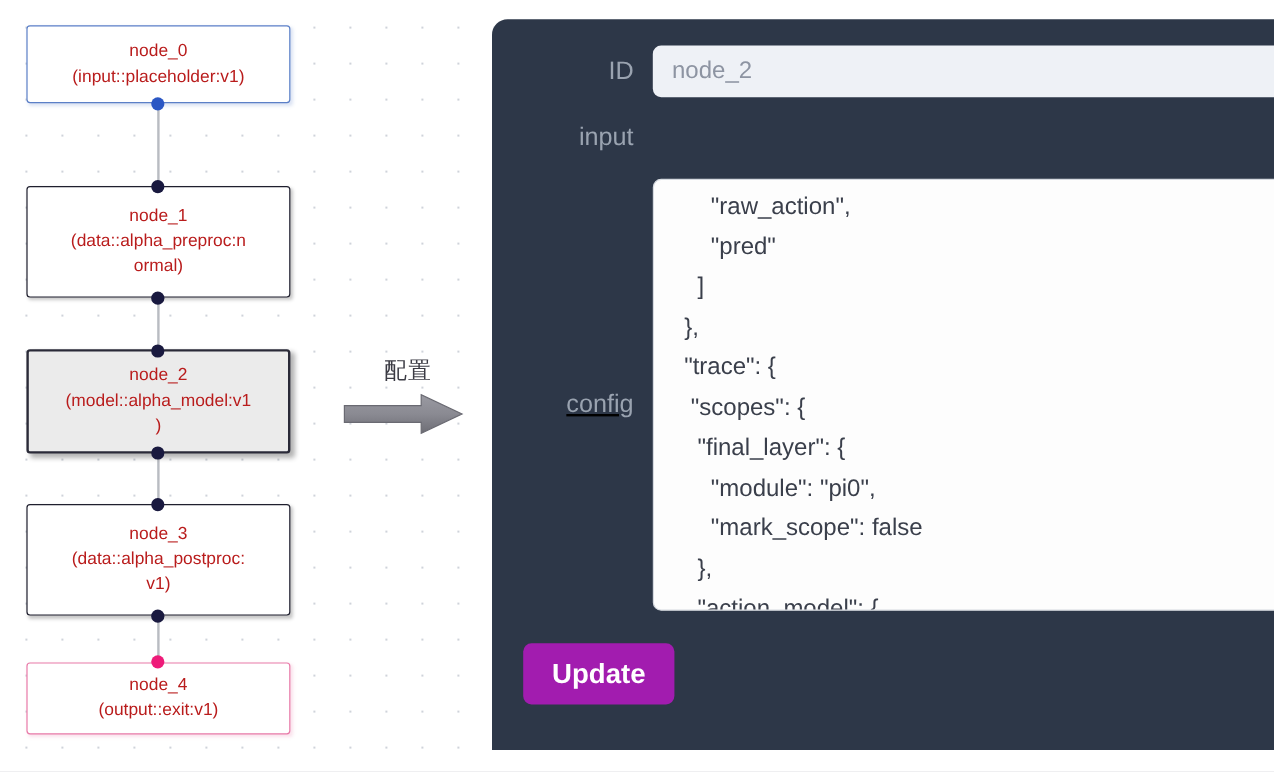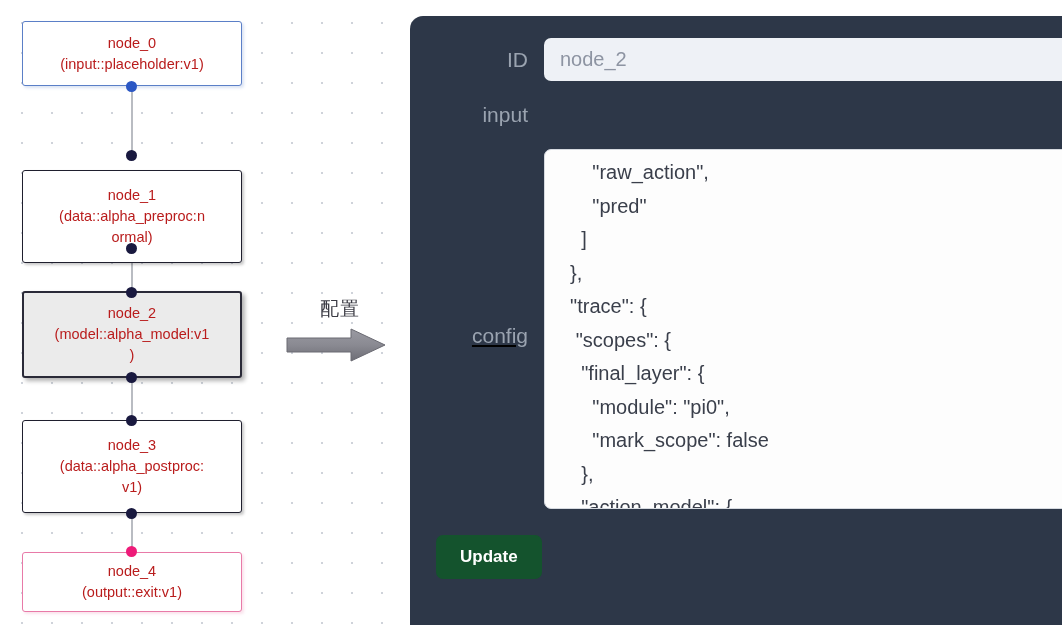--- a/index.html
+++ b/index.html
@@ -181,26 +181,26 @@
   }
   .resize-grip {
     position: absolute;
     right: 3px; bottom: 3px;
     width: 14px; height: 14px;
   }
 
   .update-button {
     margin-top: 22px;
     display: inline-block;
-    background: #14532d;
+    background: #a21caf;
     color: #ffffff;
     border: none;
     border-radius: 7px;
     padding: 12px 24px;
-    font-size: 17px;
+    font-size: 23px;
     font-weight: bold;
     font-family: "Liberation Sans", sans-serif;
     cursor: pointer;
   }
 </style>
 </head>
 <body>
 
 <div id="root">
 
@@ -212,21 +212,21 @@
     <div class="edge" style="top:248px;height:48px;"></div>
     <div class="edge" style="top:373px;height:48px;"></div>
     <div class="edge" style="top:512px;height:38px;"></div>
 
     <div class="node blue-node" style="top:21px;height:65px;">
       <div class="node-label">node_0
 (input::placeholder:v1)</div>
     </div>
     <div class="port blue" style="top:81px;"></div>
 
-    <div class="node" style="top:170px;height:93px;">
+    <div class="node" style="top:155px;height:93px;">
       <div class="node-label">node_1
 (data::alpha_preproc:n
 ormal)</div>
     </div>
     <div class="port" style="top:150px;"></div>
     <div class="port" style="top:243px;"></div>
 
     <div class="node selected" style="top:291px;height:87px;">
       <div class="node-label">node_2
 (model::alpha_model:v1

